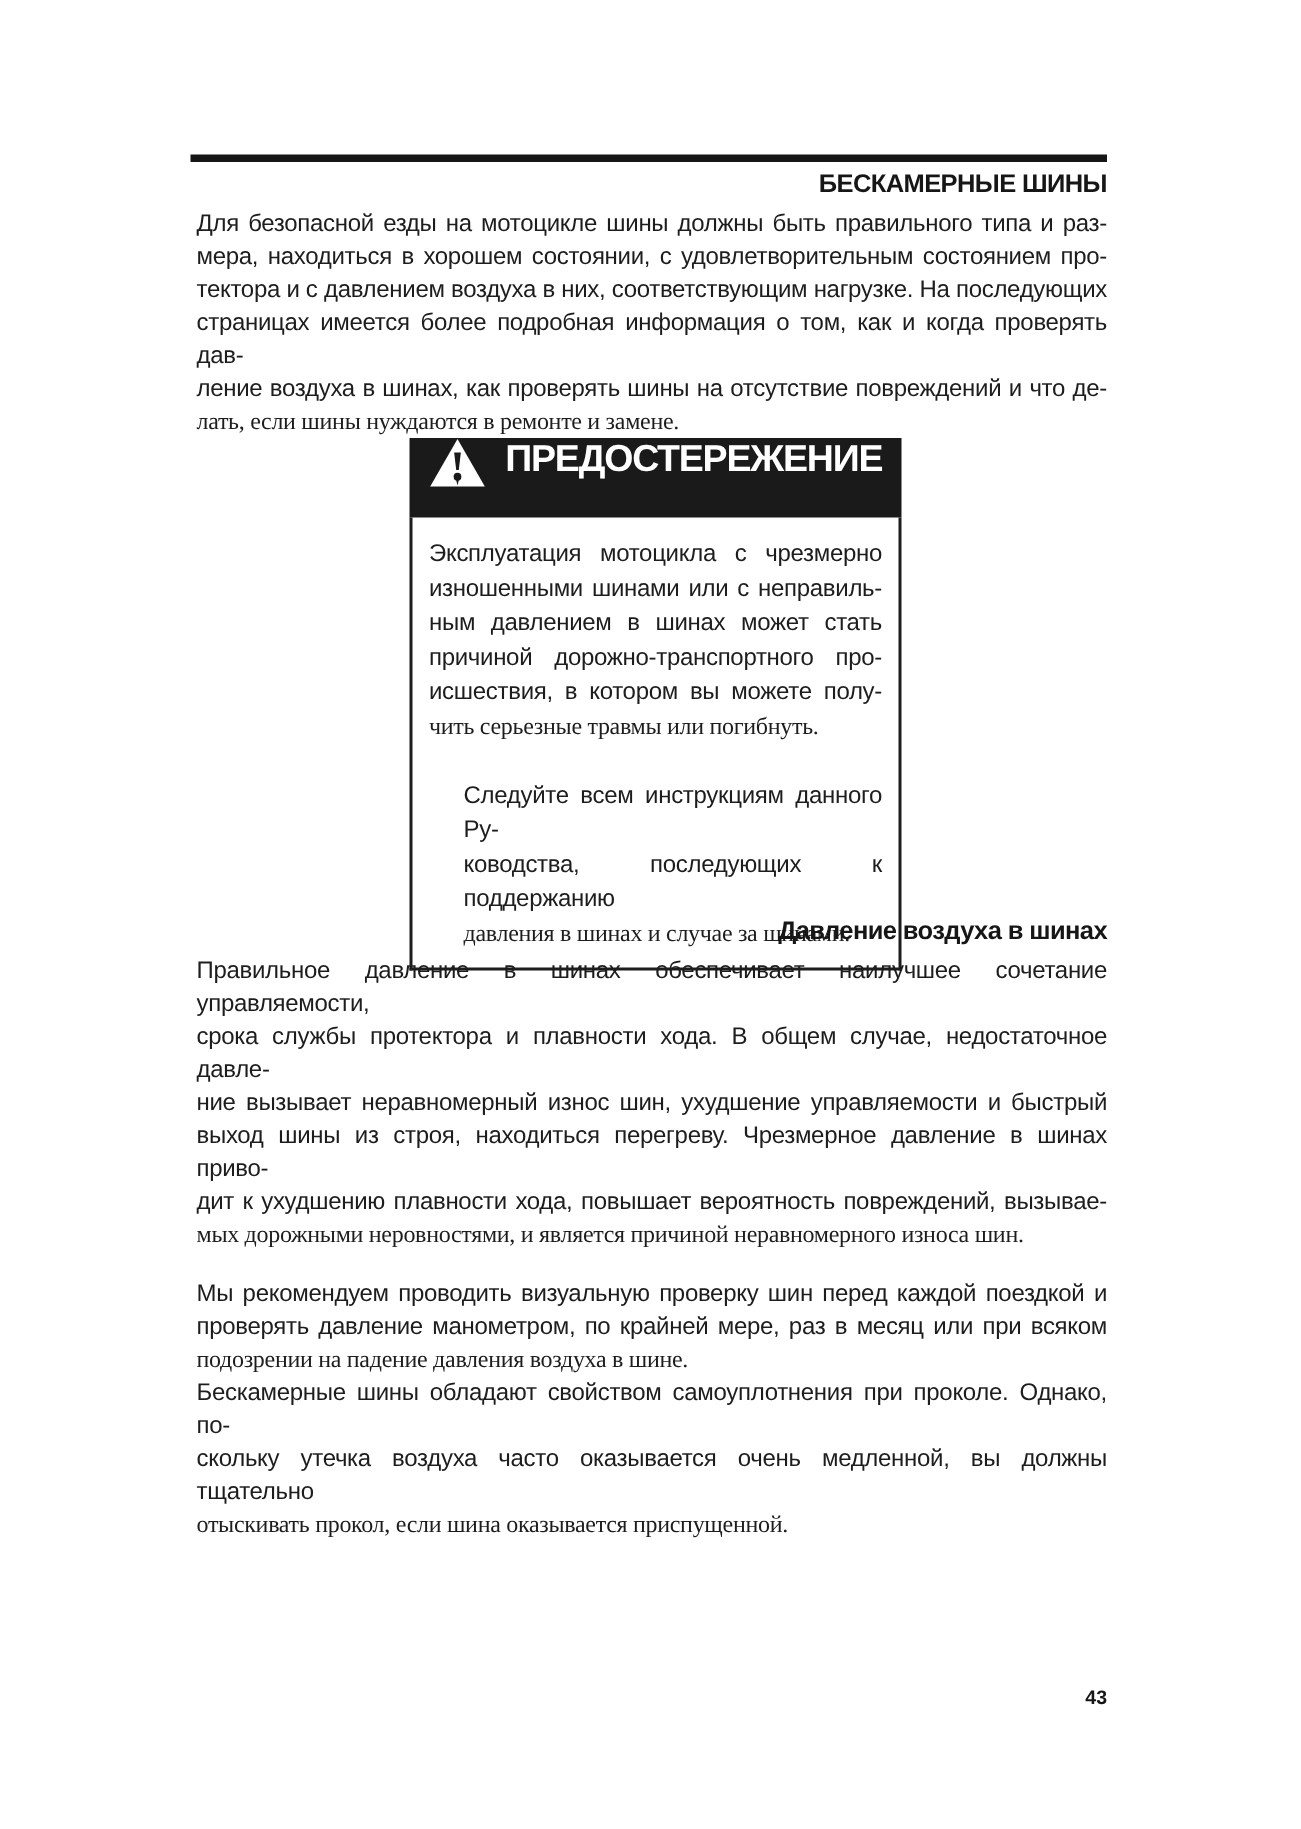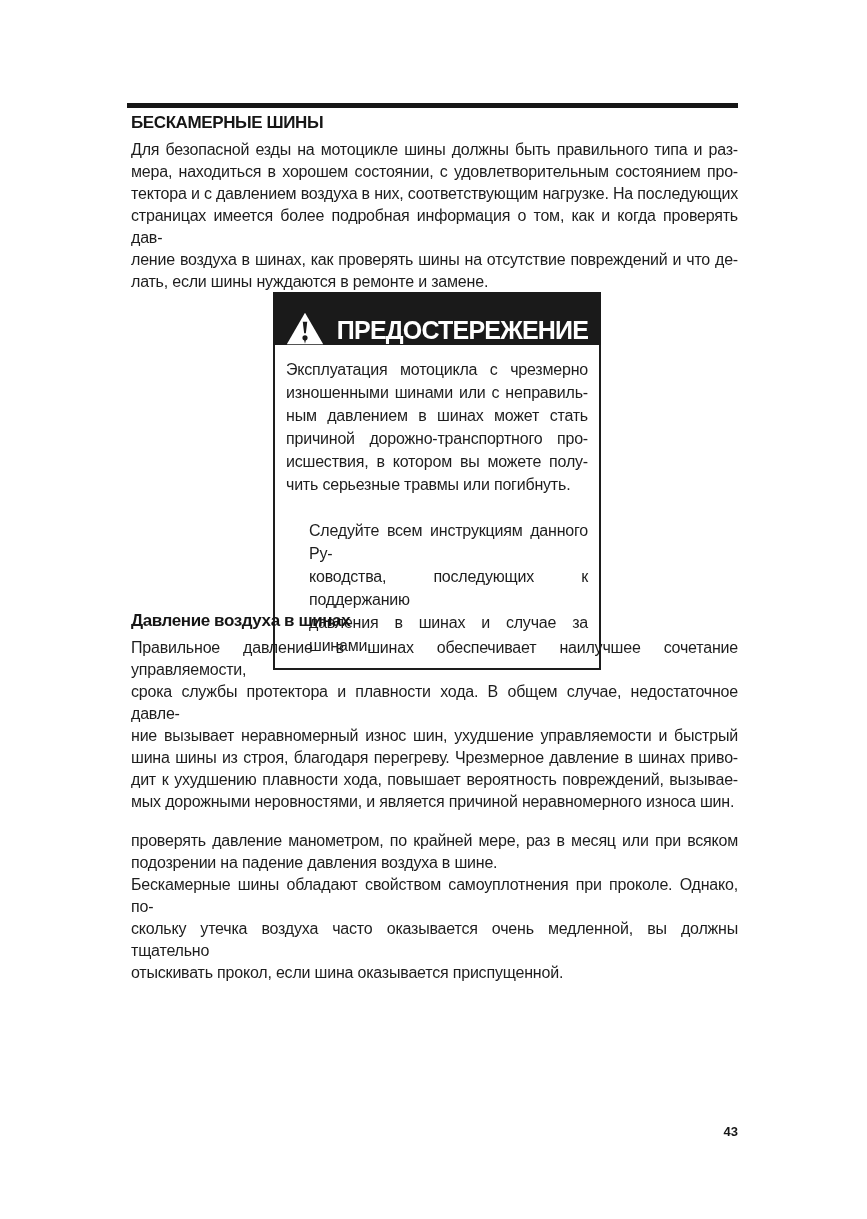--- a/index.html
+++ b/index.html
@@ -19,29 +19,30 @@
     width: 611px;
     height: 5px;
     background: #161616;
   }
   .section-heading {
     margin: 0 0 6px 0;
     font-size: 17px;
     font-weight: bold;
     letter-spacing: -0.4px;
     color: #161616;
+    text-align: right;
   }
   .para { font-size: 16px; letter-spacing: -0.2px; }
   .para .line {
     line-height: 22px;
     text-align: justify;
     text-align-last: justify;
     white-space: normal;
   }
-  .para .line.last { text-align-last: left; }
+  .para .line.last { text-align-last: left; font-family: Liberation Serif, serif; }
 
   .section-tubeless {
     position: absolute;
     left: 131px;
     top: 113px;
     width: 607px;
   }
   .section-pressure {
     position: absolute;
     left: 131px;
@@ -54,21 +55,21 @@
     position: absolute;
     left: 273px;
     top: 292px;
     width: 328px;
   }
   .warning-header {
     box-sizing: border-box;
     height: 53px;
     background: #1a1a1a;
     display: flex;
-    align-items: flex-end;
+    align-items: flex-start;
     justify-content: center;
     gap: 13px;
   }
   .warning-title {
     color: #ffffff;
     font-size: 25px;
     font-weight: bold;
     letter-spacing: -0.8px;
     white-space: nowrap;
   }
@@ -138,25 +139,26 @@
         </div>
     </div>
   </div>
 
   <div class="section-pressure">
     <h2 class="section-heading">Давление воздуха в шинах</h2>
     <div class="para">
         <div class="line">Правильное давление в шинах обеспечивает наилучшее сочетание управляемости,</div>
         <div class="line">срока службы протектора и плавности хода. В общем случае, недостаточное давле-</div>
         <div class="line">ние вызывает неравномерный износ шин, ухудшение управляемости и быстрый</div>
-        <div class="line">шина шины из строя, благодаря перегреву. Чрезмерное давление в шинах приво-</div>
+        <div class="line">выход шины из строя, находиться перегреву. Чрезмерное давление в шинах приво-</div>
         <div class="line">дит к ухудшению плавности хода, повышает вероятность повреждений, вызывае-</div>
         <div class="line last">мых дорожными неровностями, и является причиной неравномерного износа шин.</div>
       </div>
     <div class="para para-gap">
+        <div class="line">Мы рекомендуем проводить визуальную проверку шин перед каждой поездкой и</div>
         <div class="line">проверять давление манометром, по крайней мере, раз в месяц или при всяком</div>
         <div class="line last">подозрении на падение давления воздуха в шине.</div>
       </div>
     <div class="para">
         <div class="line">Бескамерные шины обладают свойством самоуплотнения при проколе. Однако, по-</div>
         <div class="line">скольку утечка воздуха часто оказывается очень медленной, вы должны тщательно</div>
         <div class="line last">отыскивать прокол, если шина оказывается приспущенной.</div>
       </div>
   </div>
 

